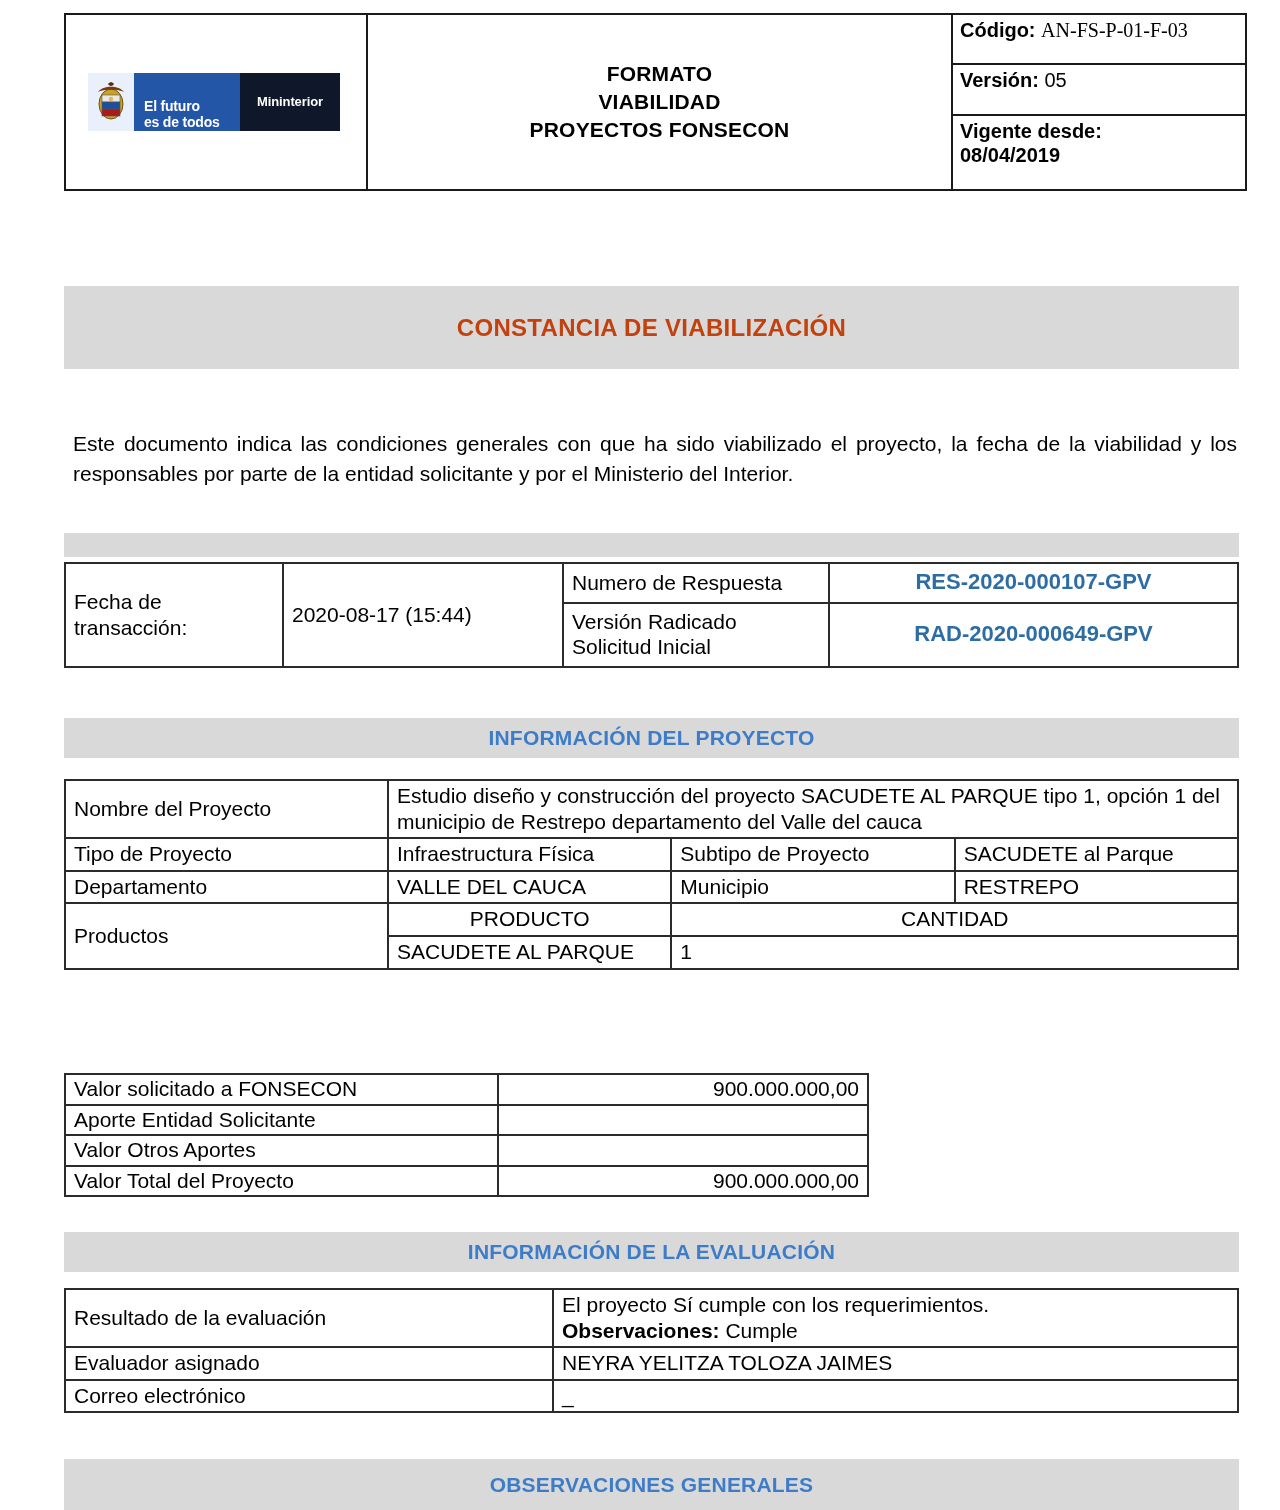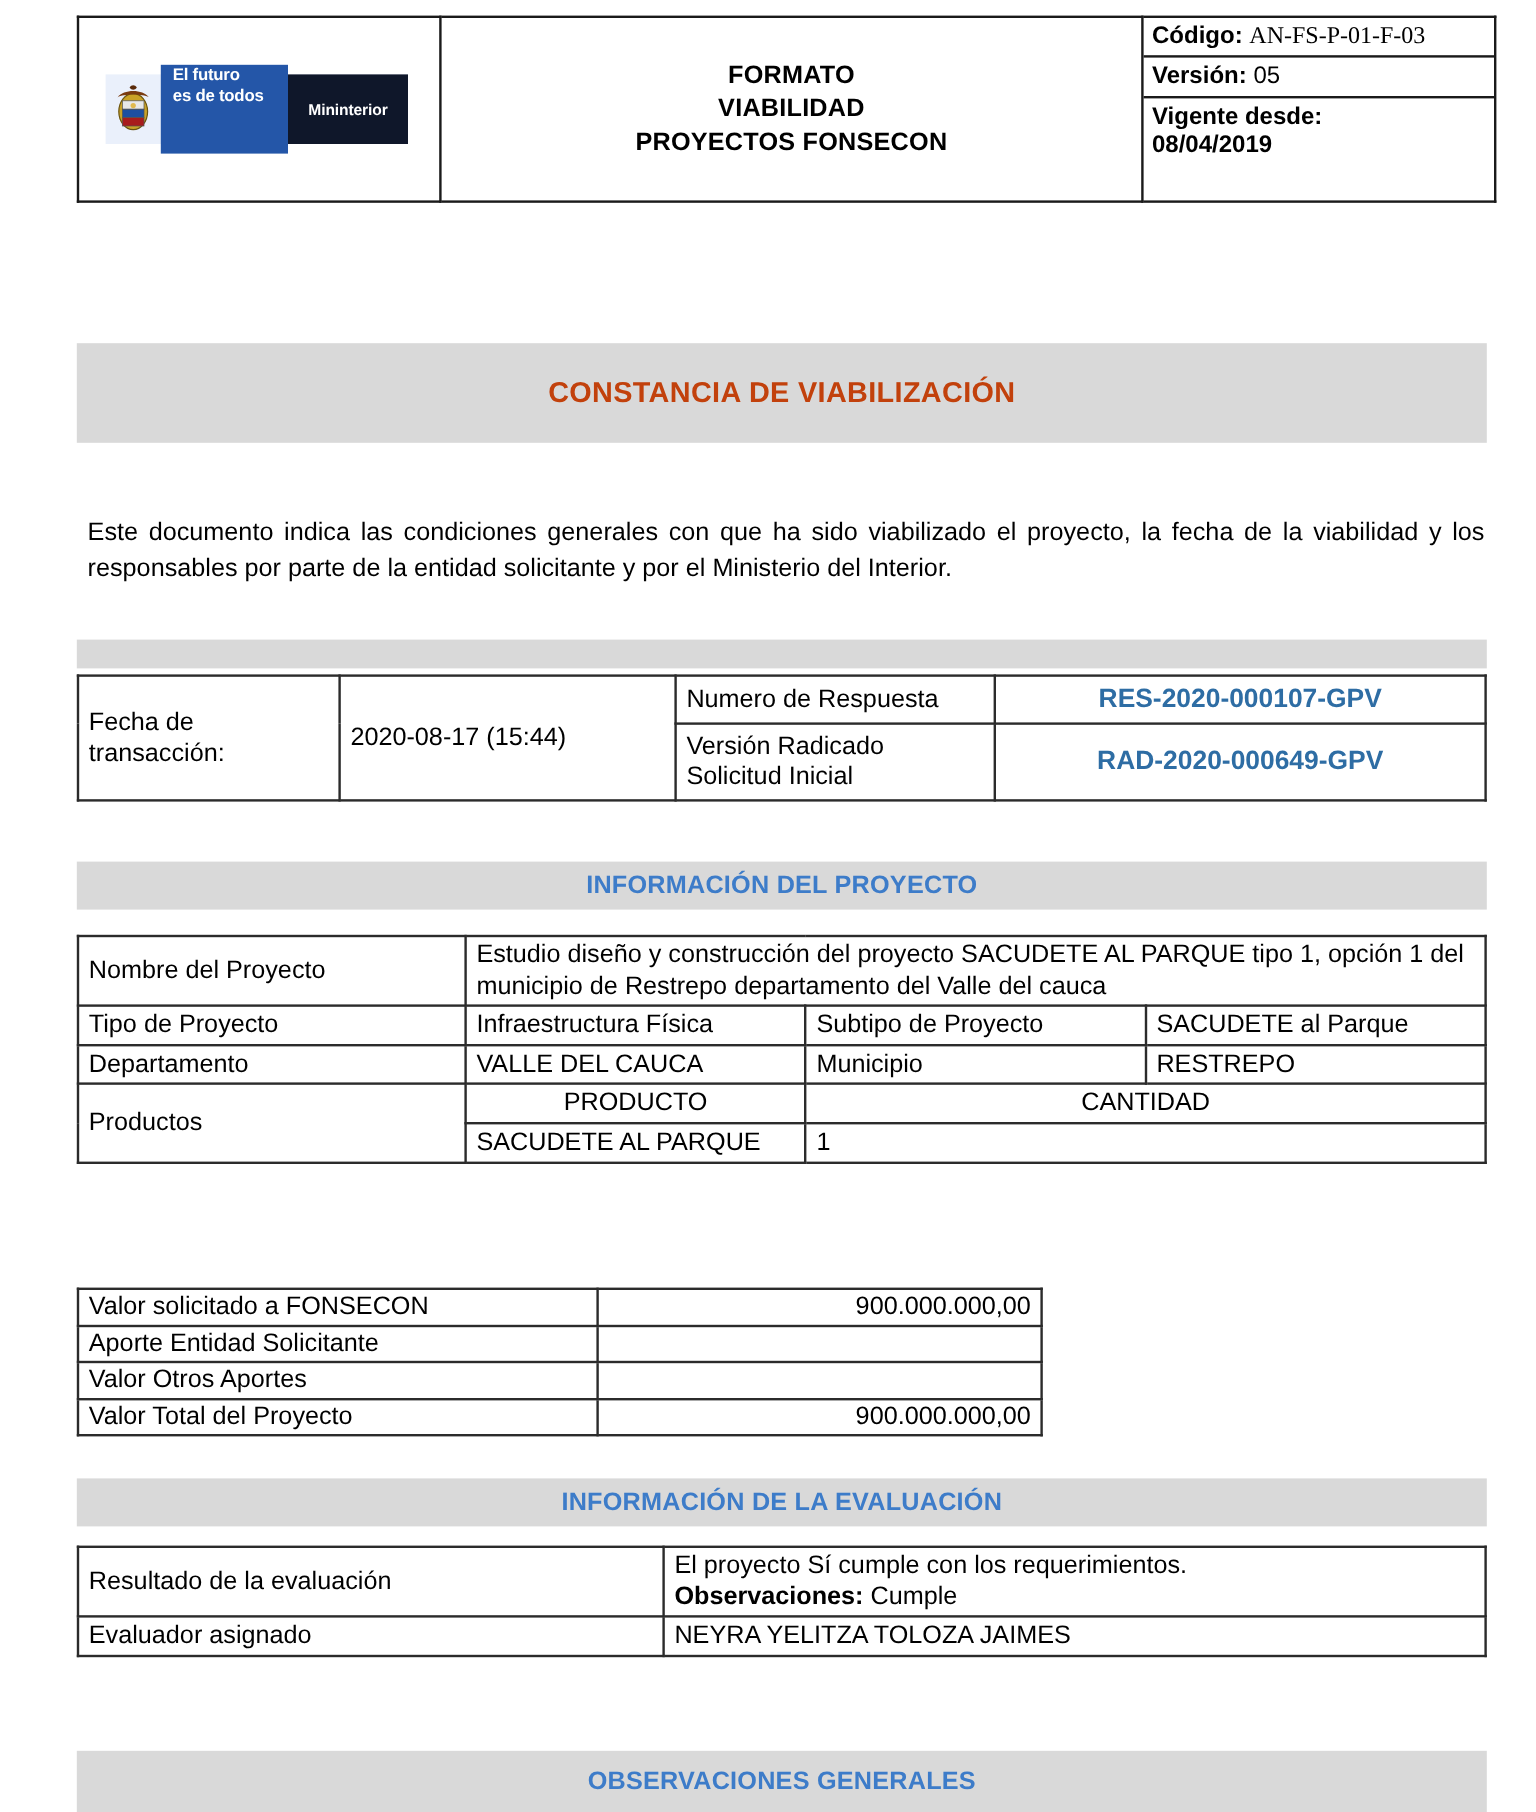--- a/index.html
+++ b/index.html
@@ -42,21 +42,21 @@
   }
 
   .meta-table {
     width: 100%;
     border-collapse: collapse;
     table-layout: fixed;
   }
   .meta-table td {
     border: none;
     border-bottom: 2px solid #1a1a1a;
-    padding: 3px 5px 4px 7px;
+    padding: 3px 5px 21px 7px;
     font-size: 20px;
     line-height: 1.22;
   }
   .meta-table tr:last-child td { border-bottom: none; }
   .meta-label { font-weight: bold; }
   .code-val { font-family: "Liberation Serif", serif; font-weight: normal; }
 
   
   .logo-wrap {
     display: flex;
@@ -71,25 +71,25 @@
     height: 58px;
     flex: none;
     position: relative;
     display: flex;
     align-items: center;
     justify-content: center;
   }
   .logo-block-dark {
     flex: none;
     width: 106px;
-    height: 74px;
+    height: 58px;
     background: #2456a8;
     display: flex;
     flex-direction: column;
-    justify-content: flex-start;
+    justify-content: flex-end;
     padding-left: 10px;
     box-sizing: border-box;
   }
   .logo-block-dark span {
     color: #ffffff;
     font-size: 14px;
     font-weight: bold;
     line-height: 1.18;
     letter-spacing: -0.2px;
   }
@@ -328,18 +328,22 @@
     <td class="ev-label">Resultado de la evaluación</td>
     <td>
       <div>El proyecto Sí cumple con los requerimientos.</div>
       <div><span class="obs-strong">Observaciones:</span> <span>Cumple</span></div>
     </td>
   </tr>
   <tr>
     <td class="ev-label">Evaluador asignado</td>
     <td>NEYRA YELITZA TOLOZA JAIMES</td>
   </tr>
+  <tr>
+    <td class="ev-label">Correo electrónico</td>
+    <td>_</td>
+  </tr>
 </tbody>
   </table>
 
 <div class="band" style="top:1459px; height:51px; display:flex; align-items:center; justify-content:center;">
   <div class="band-sub">OBSERVACIONES GENERALES</div>
 </div>
 
 </body></html>

